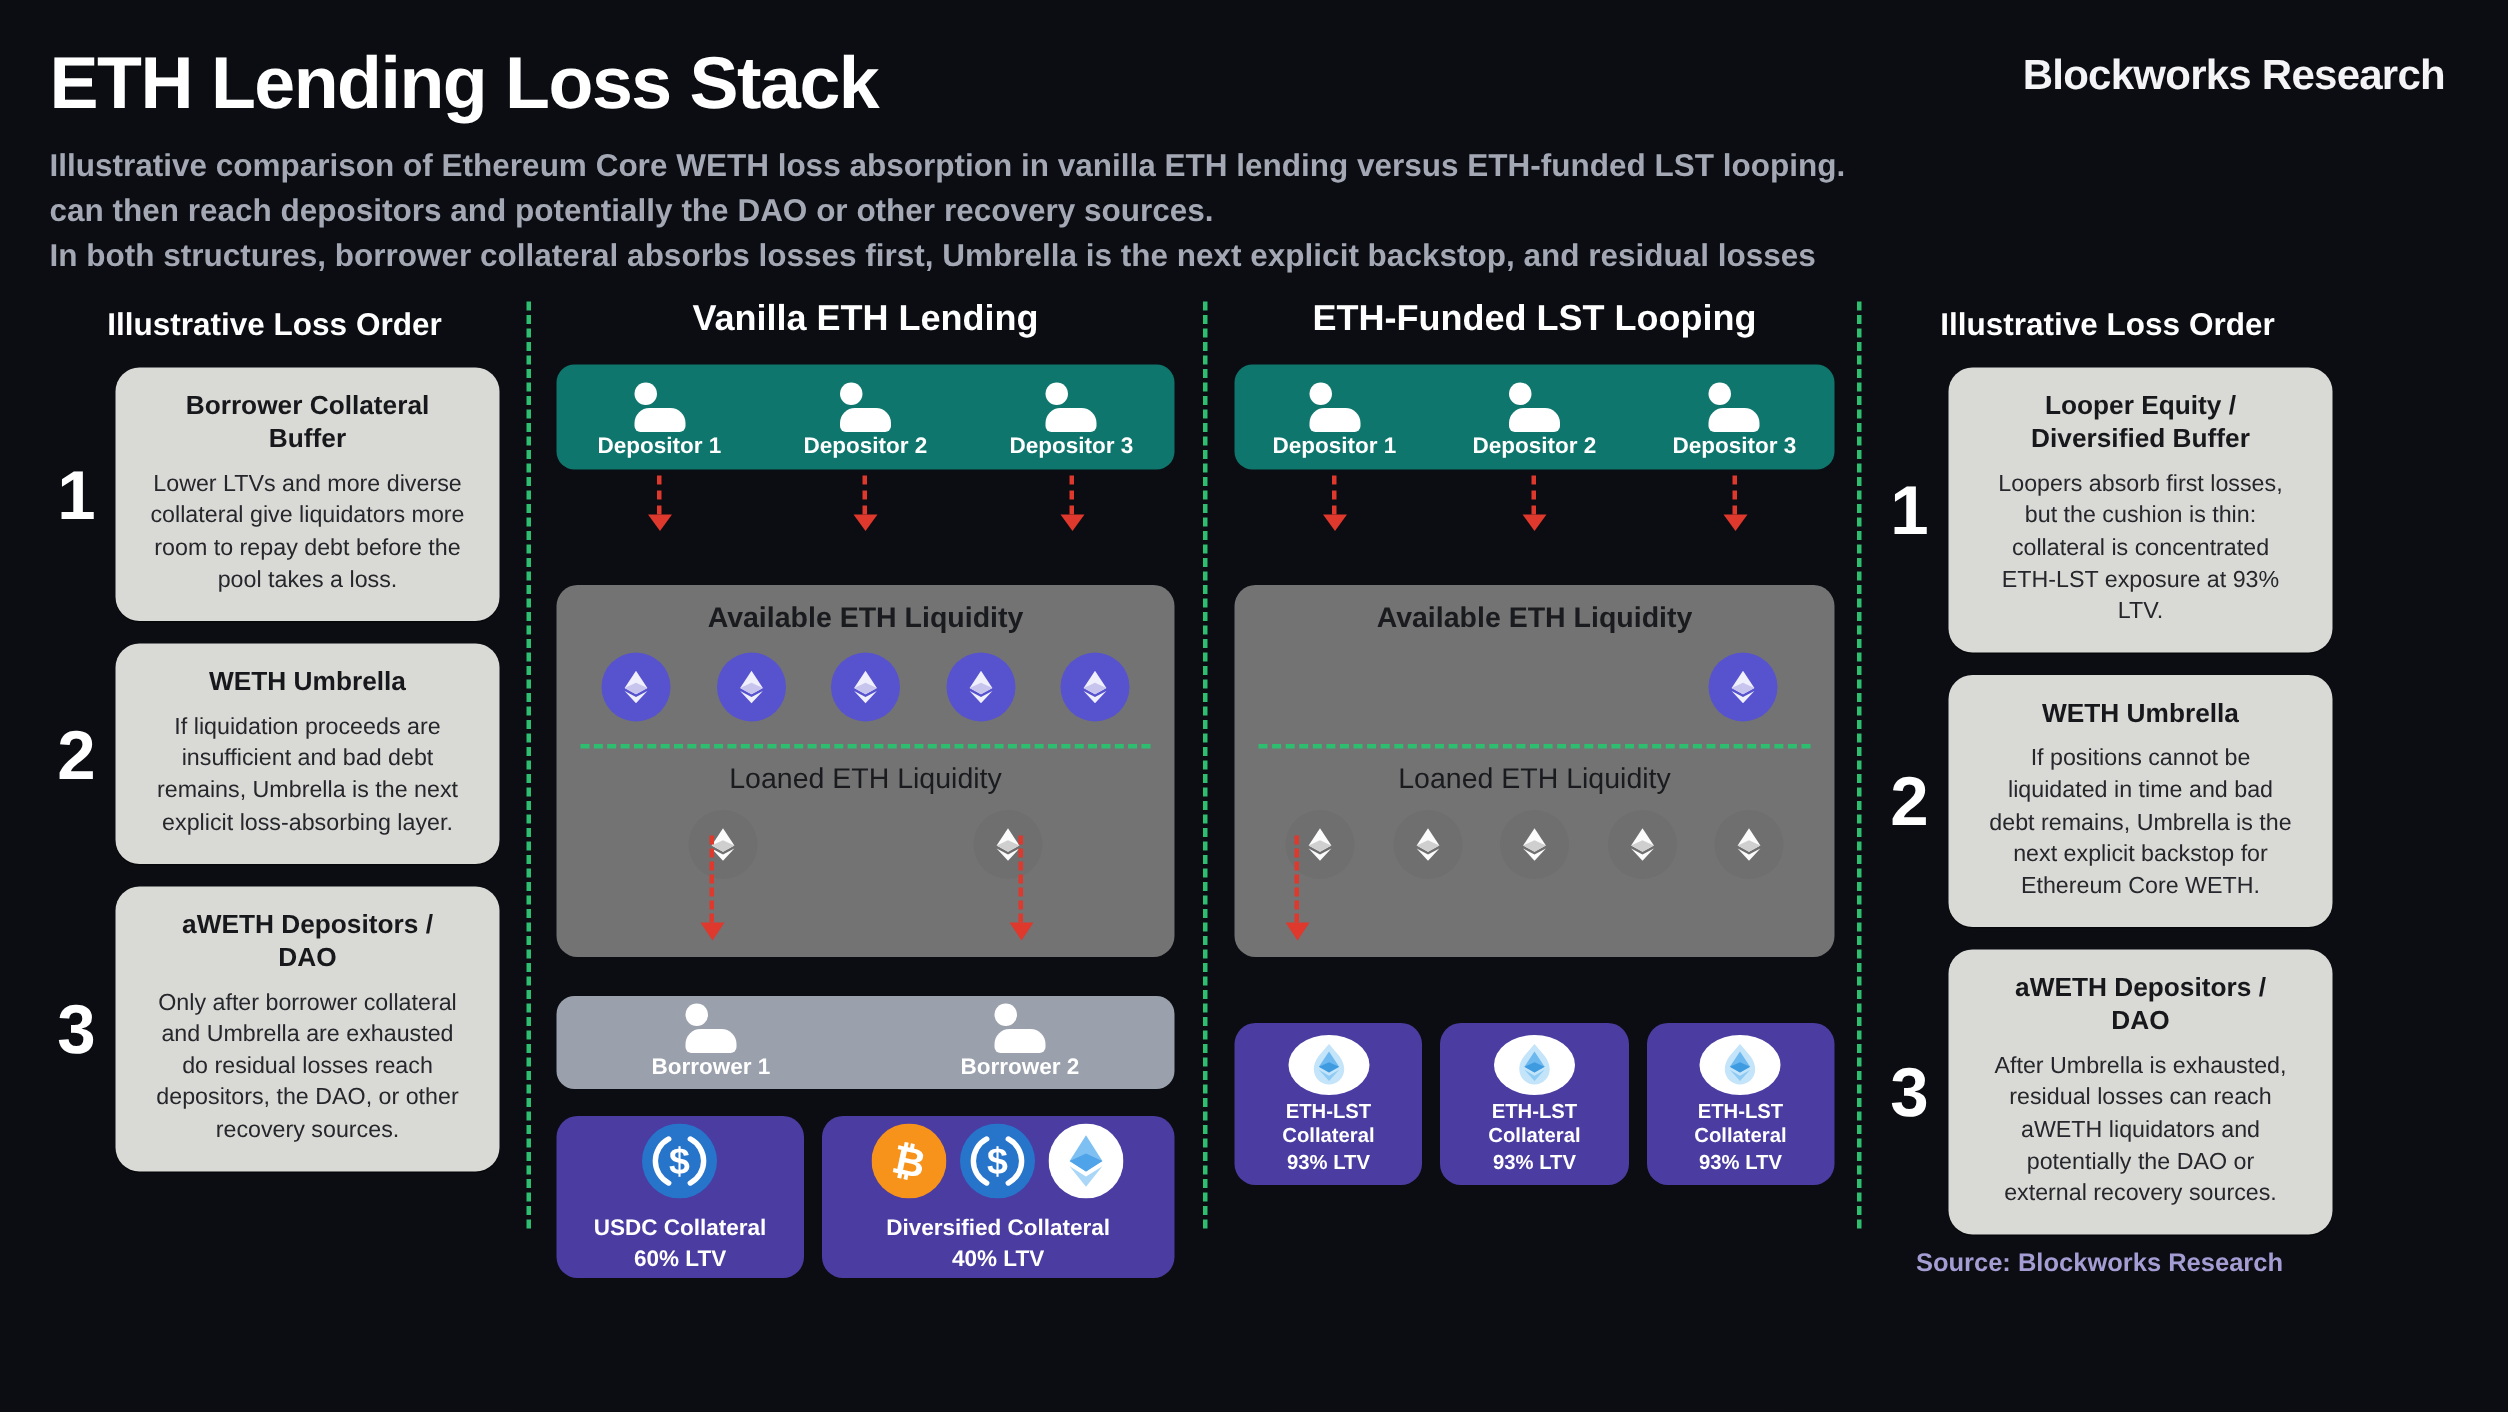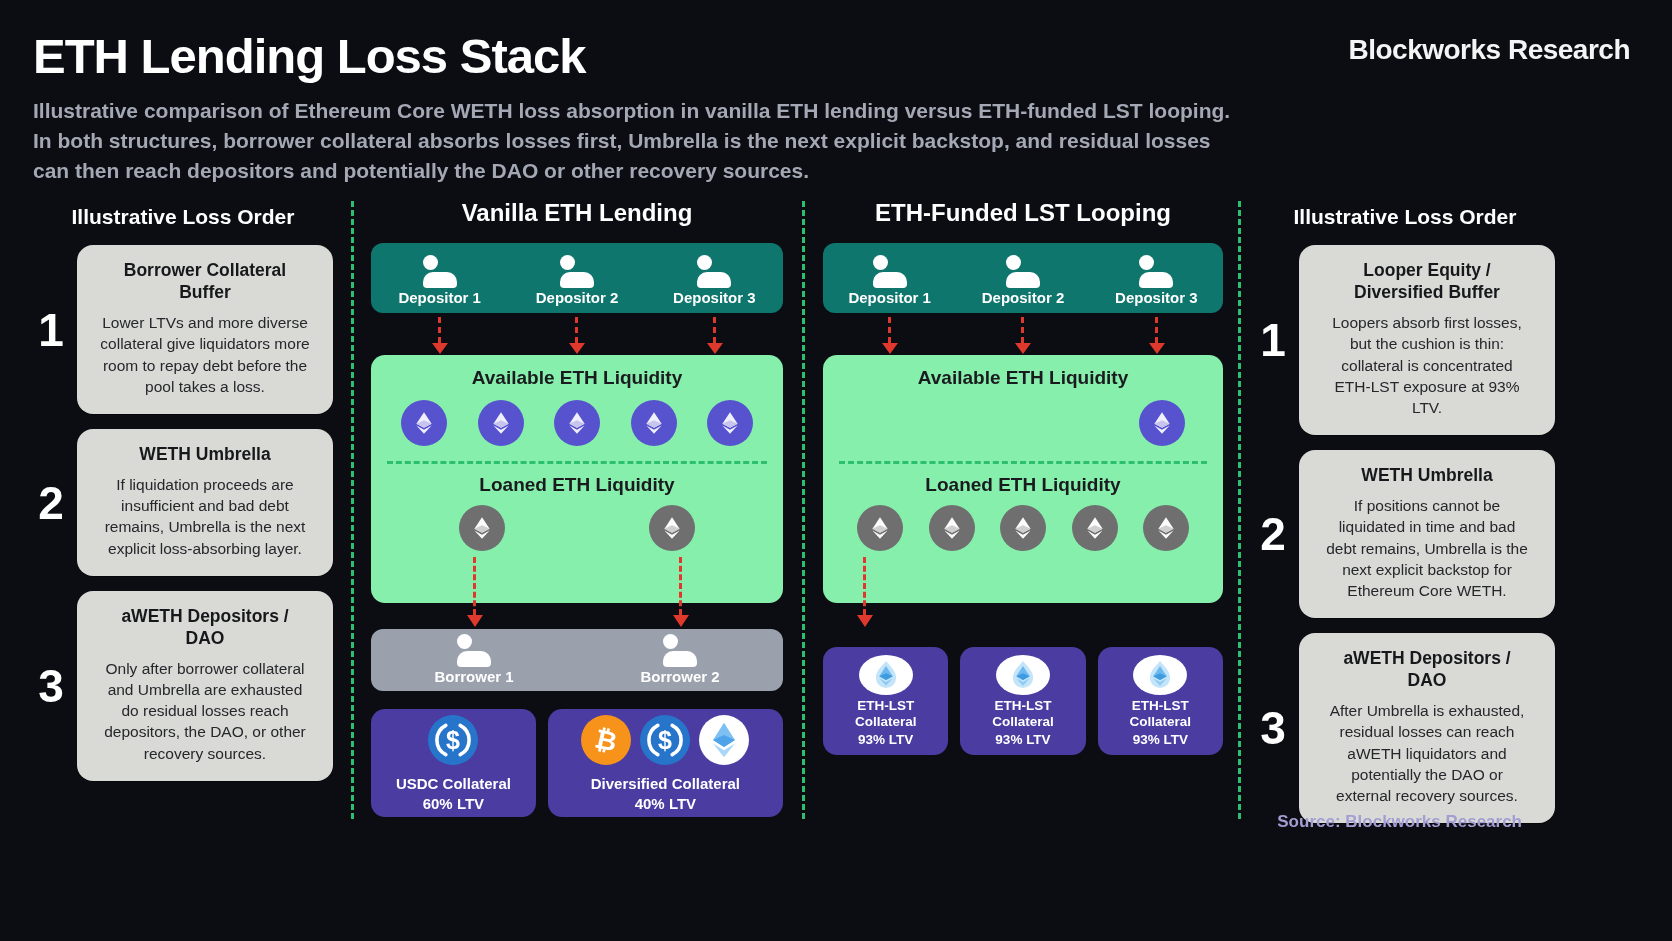--- a/index.html
+++ b/index.html
@@ -38,35 +38,35 @@
   .p-head { width:15px; height:15px; border-radius:50%; background:#fff; margin-bottom:2px; }
   .p-body { width:34px; height:16px; background:#fff; border-radius:10px 10px 4px 4px; }
   .actor-label { color:#fff; font-size:15px; font-weight:700; }
 
   .arrow-zone { height:42px; display:flex; }
   .arrow-cell { flex:1; display:flex; justify-content:center; }
   .dash-arrow { position:relative; width:0; border-left:3px dashed #df382d; height:26px; margin-top:4px; }
   .dash-arrow::after { content:""; position:absolute; left:-9px; top:26px;
     border:8px solid transparent; border-top:11px solid #df382d; }
 
-  .pool-box { background:#86efac; border-radius:14px; height:248px; padding:12px 16px; position:relative; }
+  .pool-box { background:#737373; border-radius:14px; height:248px; padding:12px 16px; position:relative;margin-top:35px; }
   .pool-title { font-size:19px; font-weight:700; color:#1a1b1f; text-align:center; height:24px; margin-bottom:6px; }
   .coin-row { height:52px; position:relative; }
   .coin-row.spread { display:flex; justify-content:space-between; padding:0 14px; align-items:center; }
   .coin-row.spread5 { display:flex; justify-content:space-between; padding:0 18px; align-items:center; }
   .coin-row.single-right { display:flex; align-items:center; }
   .coin-row.single-right .coin { margin-left:auto; margin-right:22px; }
   .coin { width:46px; height:46px; border-radius:50%; display:flex; align-items:center; justify-content:center; flex:none; }
   .coin.purple { background:#5753cf; }
   .coin.gray { background:#6f6f6f; }
   .coin.abs { position:absolute; top:3px; }
   .coin.pos1 { left:calc(25% - 23px); }
   .coin.pos2 { left:calc(75% - 23px); }
   .green-divider { border-top:3px dashed #2dbe70; margin:12px 0 10px; }
-  .loaned-title { font-size:19px; font-weight:700; color:#1a1b1f; text-align:center; height:22px; margin-bottom:6px; }
+  .loaned-title { font-size:19px; font-weight:400; color:#1a1b1f; text-align:center; height:22px; margin-bottom:6px; }
 
   .long-arrow { position:absolute; width:0; border-left:3px dashed #df382d; z-index:5; top:358px; height:58px; }
   .long-arrow::after { content:""; position:absolute; left:-9px; top:58px;
     border:8px solid transparent; border-top:12px solid #df382d; }
   .la-v1 { left:calc(25% - 1.5px); }
   .la-v2 { left:calc(75% - 1.5px); }
   .la-l1 { left:39.5px; }
 
   .gap26 { height:26px; }
   .gap18 { height:18px; }
@@ -77,32 +77,32 @@
   .collat-box.w40 { width:40%; }
   .collat-box.grow { flex:1; }
   .collat-box.third { flex:1; }
   .collat-icons { display:flex; gap:9px; align-items:center; margin-bottom:3px; }
   .collat-title { font-size:15px; font-weight:700; color:#fff; text-align:center; line-height:1.15; }
   .collat-ltv { font-size:15px; font-weight:700; color:#fff; }
   .collat-box.third .collat-title, .collat-box.third .collat-ltv { font-size:13.5px; }
   .white-circle { width:54px; height:54px; border-radius:50%; background:#fff; display:flex; align-items:center; justify-content:center; }
 
   
-  .source { position:absolute; top:812px; right:150px; font-size:17px; font-weight:700; color:#a39dd3; }
+  .source { position:absolute; top:832px; right:150px; font-size:17px; font-weight:700; color:#a39dd3; }
 </style>
 </head>
 <body>
 
 <div class="header">
   <div class="title">ETH Lending Loss Stack</div>
   <div class="brand">Blockworks Research</div>
   <div class="subtitle">
     <div>Illustrative comparison of Ethereum Core WETH loss absorption in vanilla ETH lending versus ETH-funded LST looping.</div>
+    <div>can then reach depositors and potentially the DAO or other recovery sources.</div>
     <div>In both structures, borrower collateral absorbs losses first, Umbrella is the next explicit backstop, and residual losses</div>
-    <div>can then reach depositors and potentially the DAO or other recovery sources.</div>
   </div>
 </div>
 
 <div class="main">
 
   <div class="loss-col">
     <h2>Illustrative Loss Order</h2>
 
     <div class="loss-item">
       <div class="loss-num">1</div>

